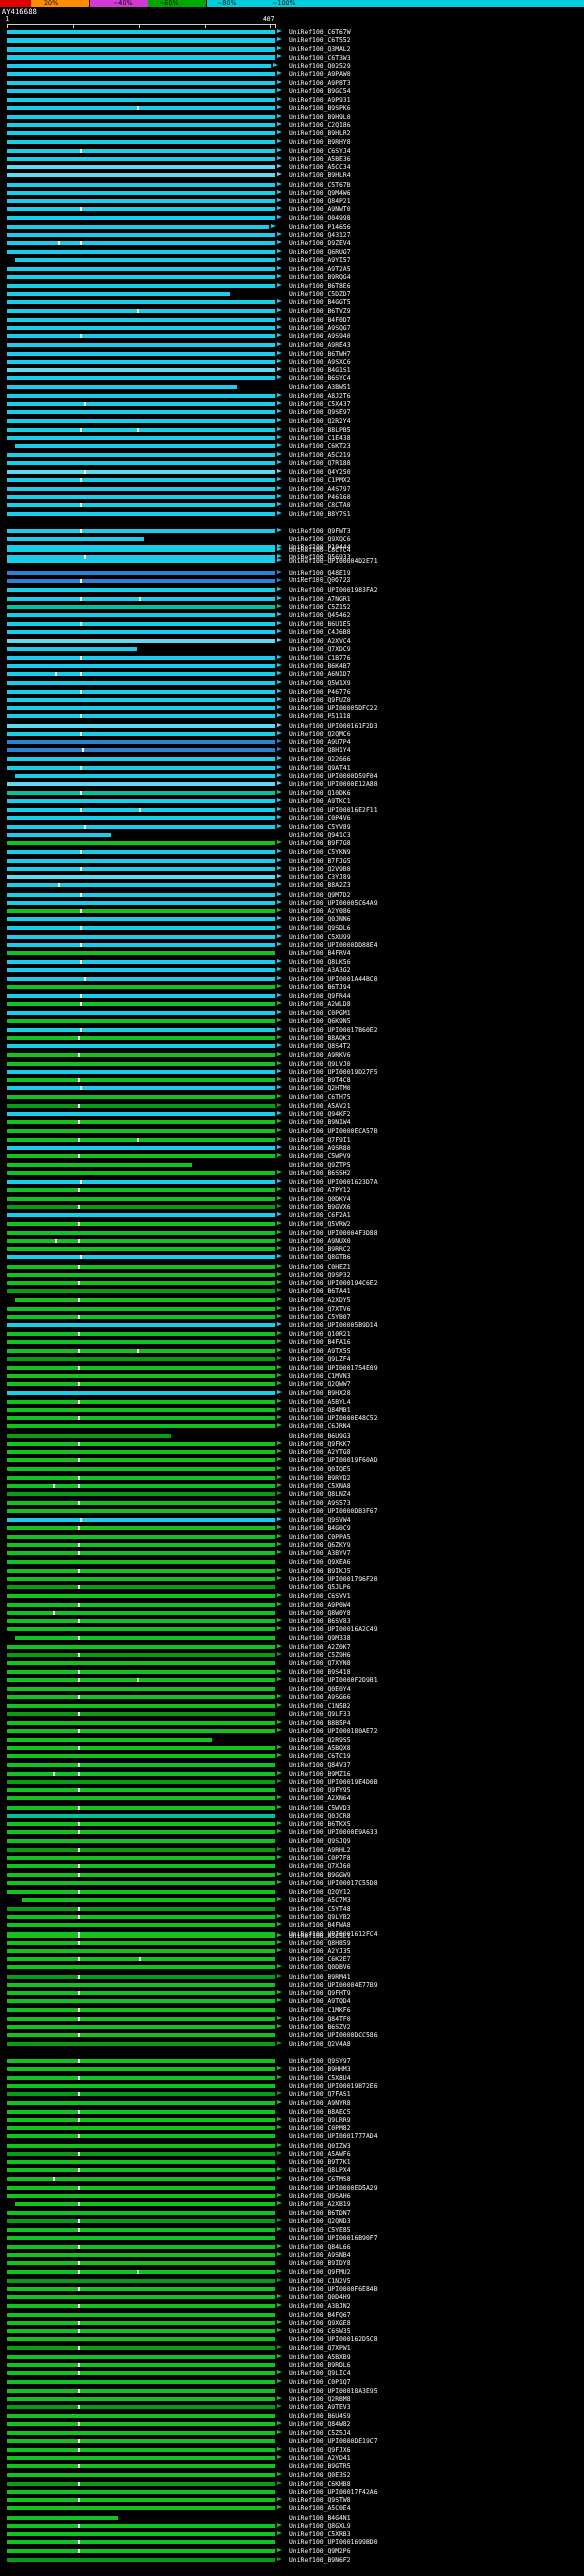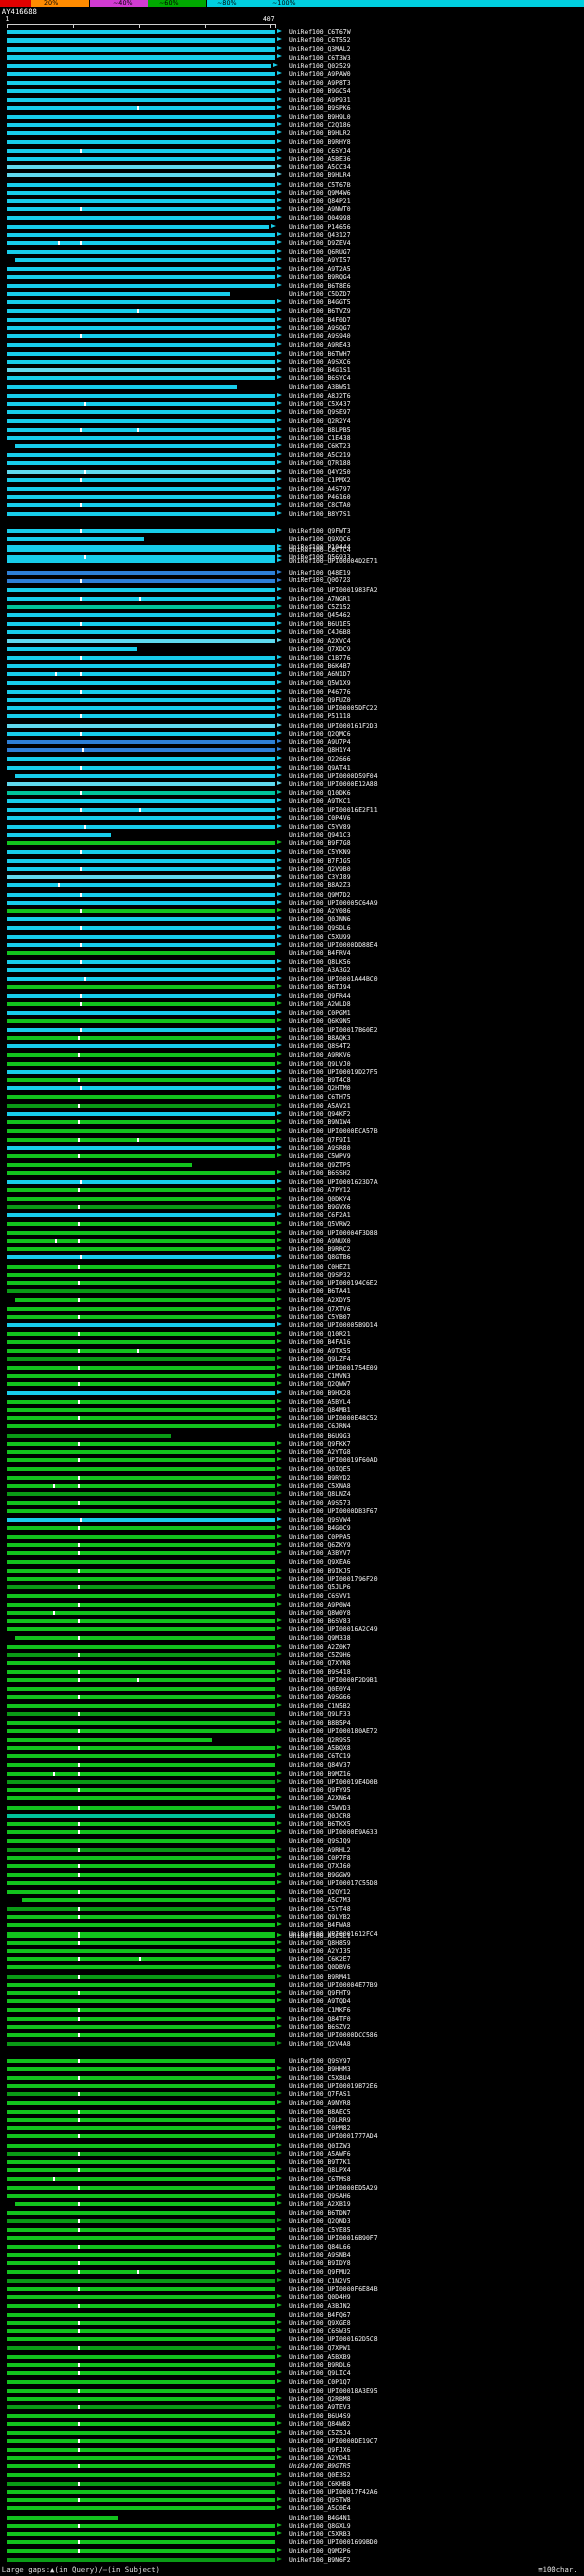--- a/index.html
+++ b/index.html
@@ -1615,21 +1615,21 @@
         <div class="bar" style="left: 7.3px; width: 268px; background: rgb(18, 195, 29);"></div>
         <div class="hit-arrow" style="left: 277px; border-left-color: rgb(18, 195, 29);"></div>
         <div class="gap-tick" style="left: 78px;"></div>
         <span class="hit-label">UniRef100_Q9FJX6</span>
       </div>
       <div class="hit-row" style="top: 2426px;">
         <div class="bar" style="left: 7.3px; width: 268px; background: rgb(18, 195, 29);"></div>
         <div class="hit-arrow" style="left: 277px; border-left-color: rgb(18, 195, 29);"></div>
         <span class="hit-label">UniRef100_A2YD41</span>
       </div>
-      <div class="hit-row" style="top: 2434px; font-style: italic;">
+      <div class="hit-row" style="top: 2434px;">
         <div class="bar" style="left: 7.3px; width: 268px; background: rgb(18, 195, 29);"></div>
         <div class="gap-tick" style="left: 78px;"></div>
         <span class="hit-label">UniRef100_B9GTR5</span>
       </div>
       <div class="hit-row" style="top: 2443px;">
         <div class="bar" style="left: 7.3px; width: 268px; background: rgb(18, 195, 29);"></div>
         <div class="hit-arrow" style="left: 277px; border-left-color: rgb(18, 195, 29);"></div>
         <span class="hit-label">UniRef100_Q0E3S2</span>
       </div>
       <div class="hit-row" style="top: 2452px;">
@@ -1679,19 +1679,15 @@
         <div class="gap-tick" style="left: 78px;"></div>
         <span class="hit-label">UniRef100_Q9M2P6</span>
       </div>
       <div class="hit-row" style="top: 2528px;">
         <div class="bar" style="left: 7.3px; width: 268px; background: rgb(10, 155, 22);"></div>
         <div class="hit-arrow" style="left: 277px; border-left-color: rgb(10, 155, 22);"></div>
         <span class="hit-label">UniRef100_B9N6F2</span>
       </div>
     </div>
 
-  <div class="footer">
-    <span class="legend-left">Large gaps:▲(in Query)/—(in Subject)</span>
-    <span class="legend-right">≡100char.</span>
-  </div>
 
 </div>
 
 
 </body></html>

